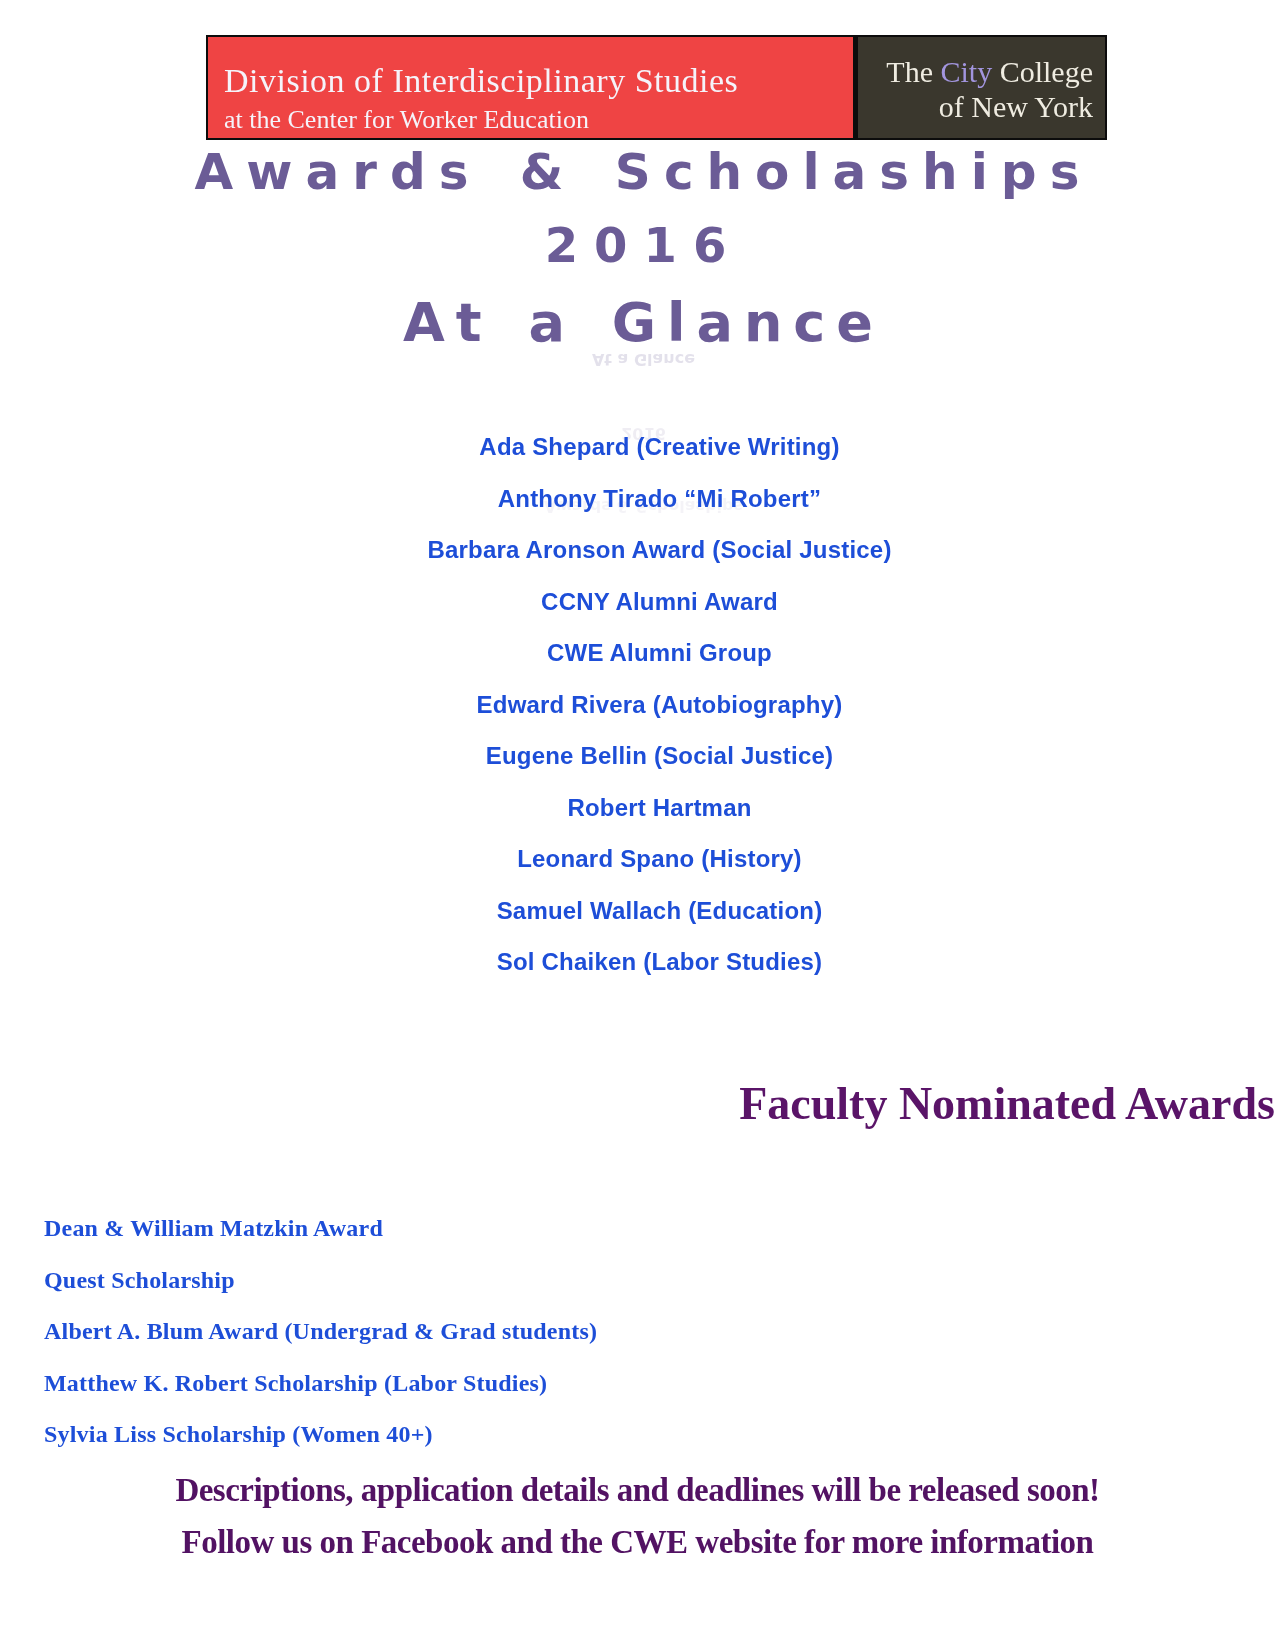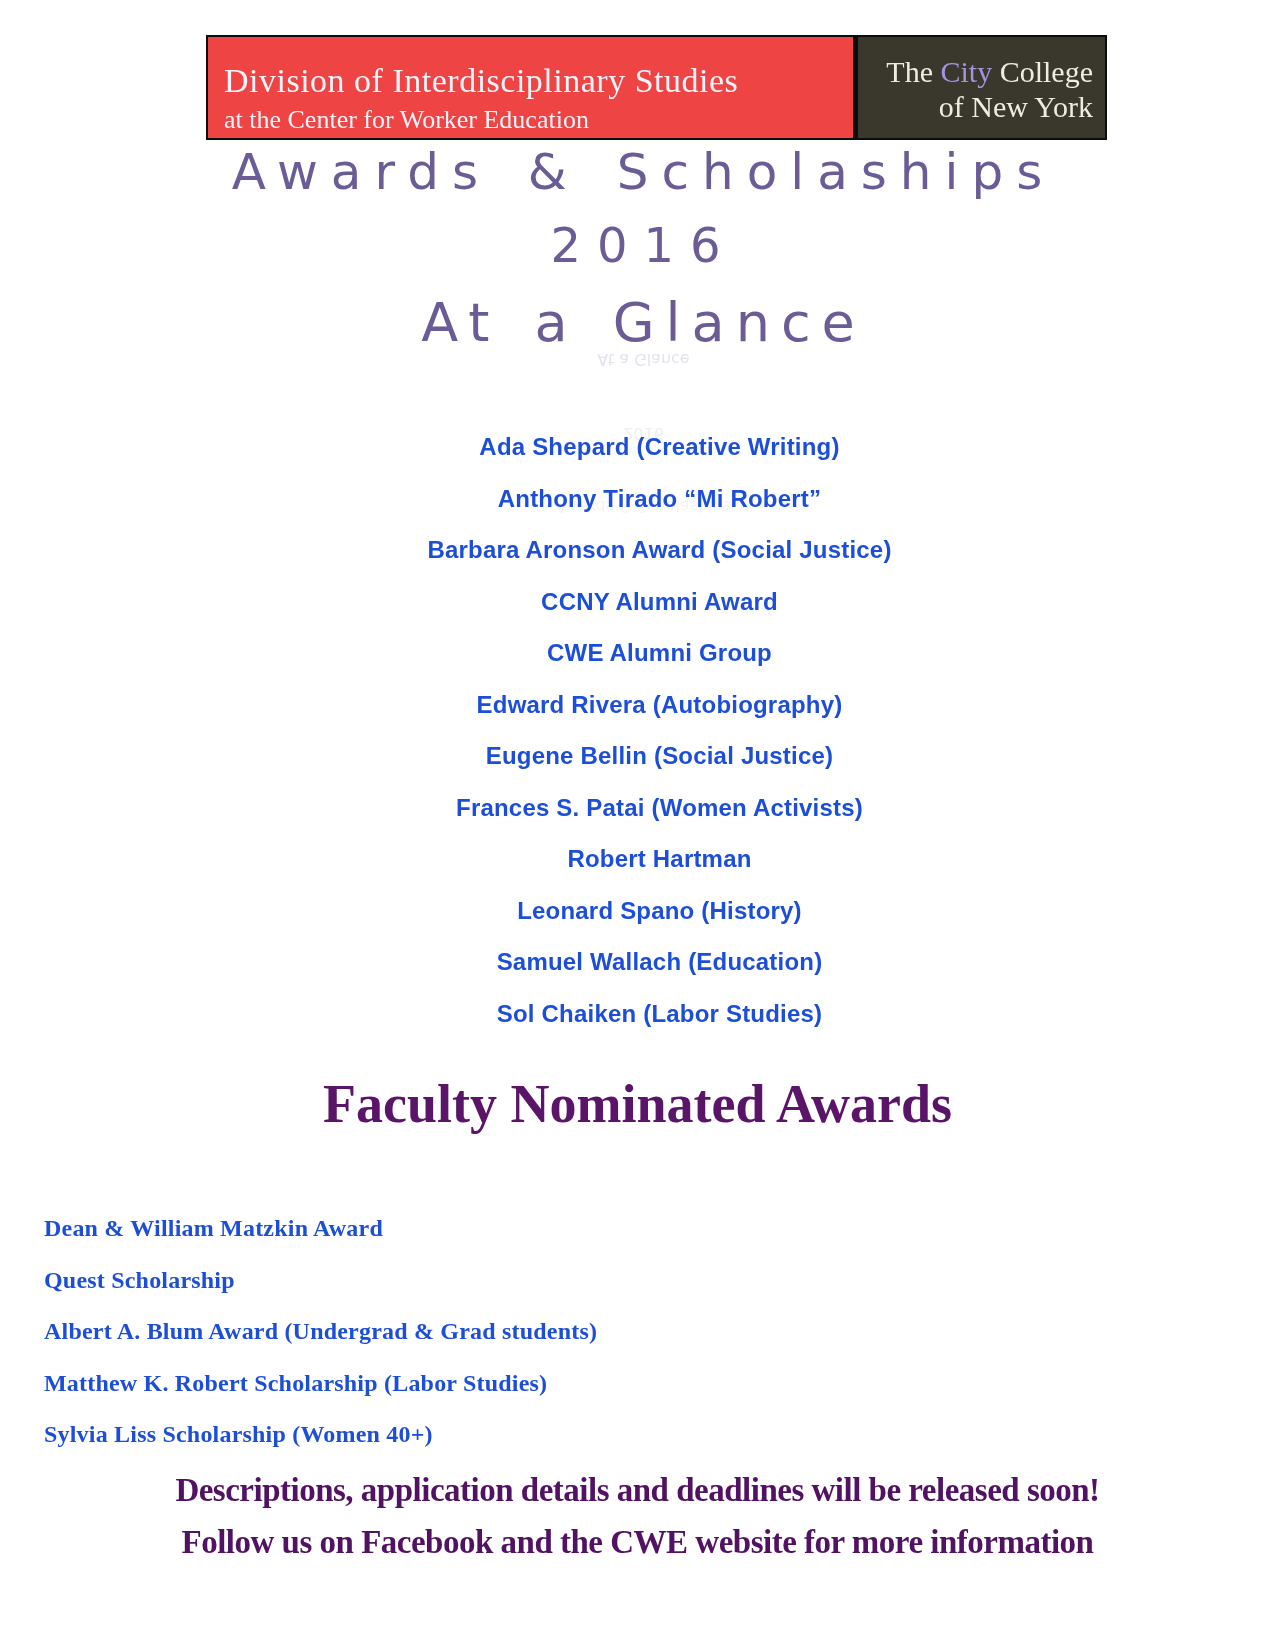--- a/index.html
+++ b/index.html
@@ -57,21 +57,21 @@
   }
   .banner-right .city { color: #a295de; text-align: right; }
 
   
   .title-line {
     position: absolute;
     left: 0;
     width: 100%;
     text-align: center;
     font-family: "DejaVu Sans", sans-serif;
-    font-weight: normal;
+    font-weight: bold;
     color: #6b5c96;
     white-space: nowrap;
     padding-left: 12px;
   }
   .t1 { top: 143px; font-size: 50px; letter-spacing: 13px; word-spacing: 8px; }
   .t2 { top: 217px; font-size: 48px; letter-spacing: 16px; }
   .t3 { top: 291px; font-size: 54px; letter-spacing: 11px; word-spacing: 6px; }
 
   
   .reflect { transform: scaleY(-1); z-index: 0; }
@@ -97,24 +97,24 @@
     letter-spacing: 0.2px;
     margin-left: 44px;
   }
 
   
   .faculty-heading {
     position: absolute;
     left: 0;
     top: 1074px;
     width: 100%;
-    text-align: center;
+    text-align: right;
     font-family: "Liberation Serif", serif;
     font-weight: bold;
-    font-size: 54px;
+    font-size: 46px;
     line-height: 60px;
     color: #5a1468;
     z-index: 2;
   }
   .faculty-list {
     position: absolute;
     left: 0;
     top: 1203px;
     width: 100%;
     z-index: 2;
@@ -165,21 +165,20 @@
   <div class="title-line reflect r1">Awards &amp; Scholaships</div>
 
   <div class="award-list">
     <span class="award-item">Ada Shepard (Creative Writing)</span>
     <span class="award-item">Anthony Tirado “Mi Robert”</span>
     <span class="award-item">Barbara Aronson Award (Social Justice)</span>
     <span class="award-item">CCNY Alumni Award</span>
     <span class="award-item">CWE Alumni Group</span>
     <span class="award-item">Edward Rivera (Autobiography)</span>
     <span class="award-item">Eugene Bellin (Social Justice)</span>
-    <span class="award-item">Frances S. Patai (Women Activists)</span>
     <span class="award-item">Robert Hartman</span>
     <span class="award-item">Leonard Spano (History)</span>
     <span class="award-item">Samuel Wallach (Education)</span>
     <span class="award-item">Sol Chaiken (Labor Studies)</span>
   </div>
 
   <div class="faculty-heading">Faculty Nominated Awards</div>
 
   <div class="faculty-list">
     <span class="award-item">Dean &amp; William Matzkin Award</span>

